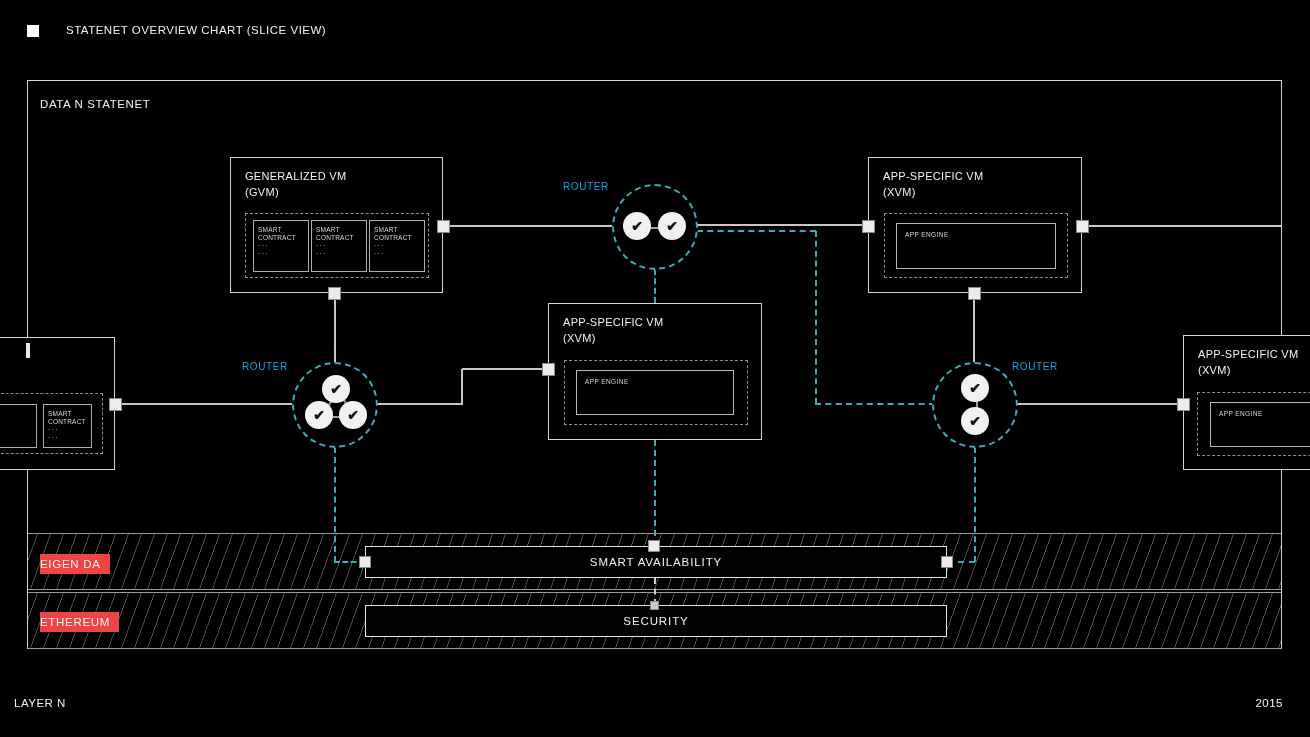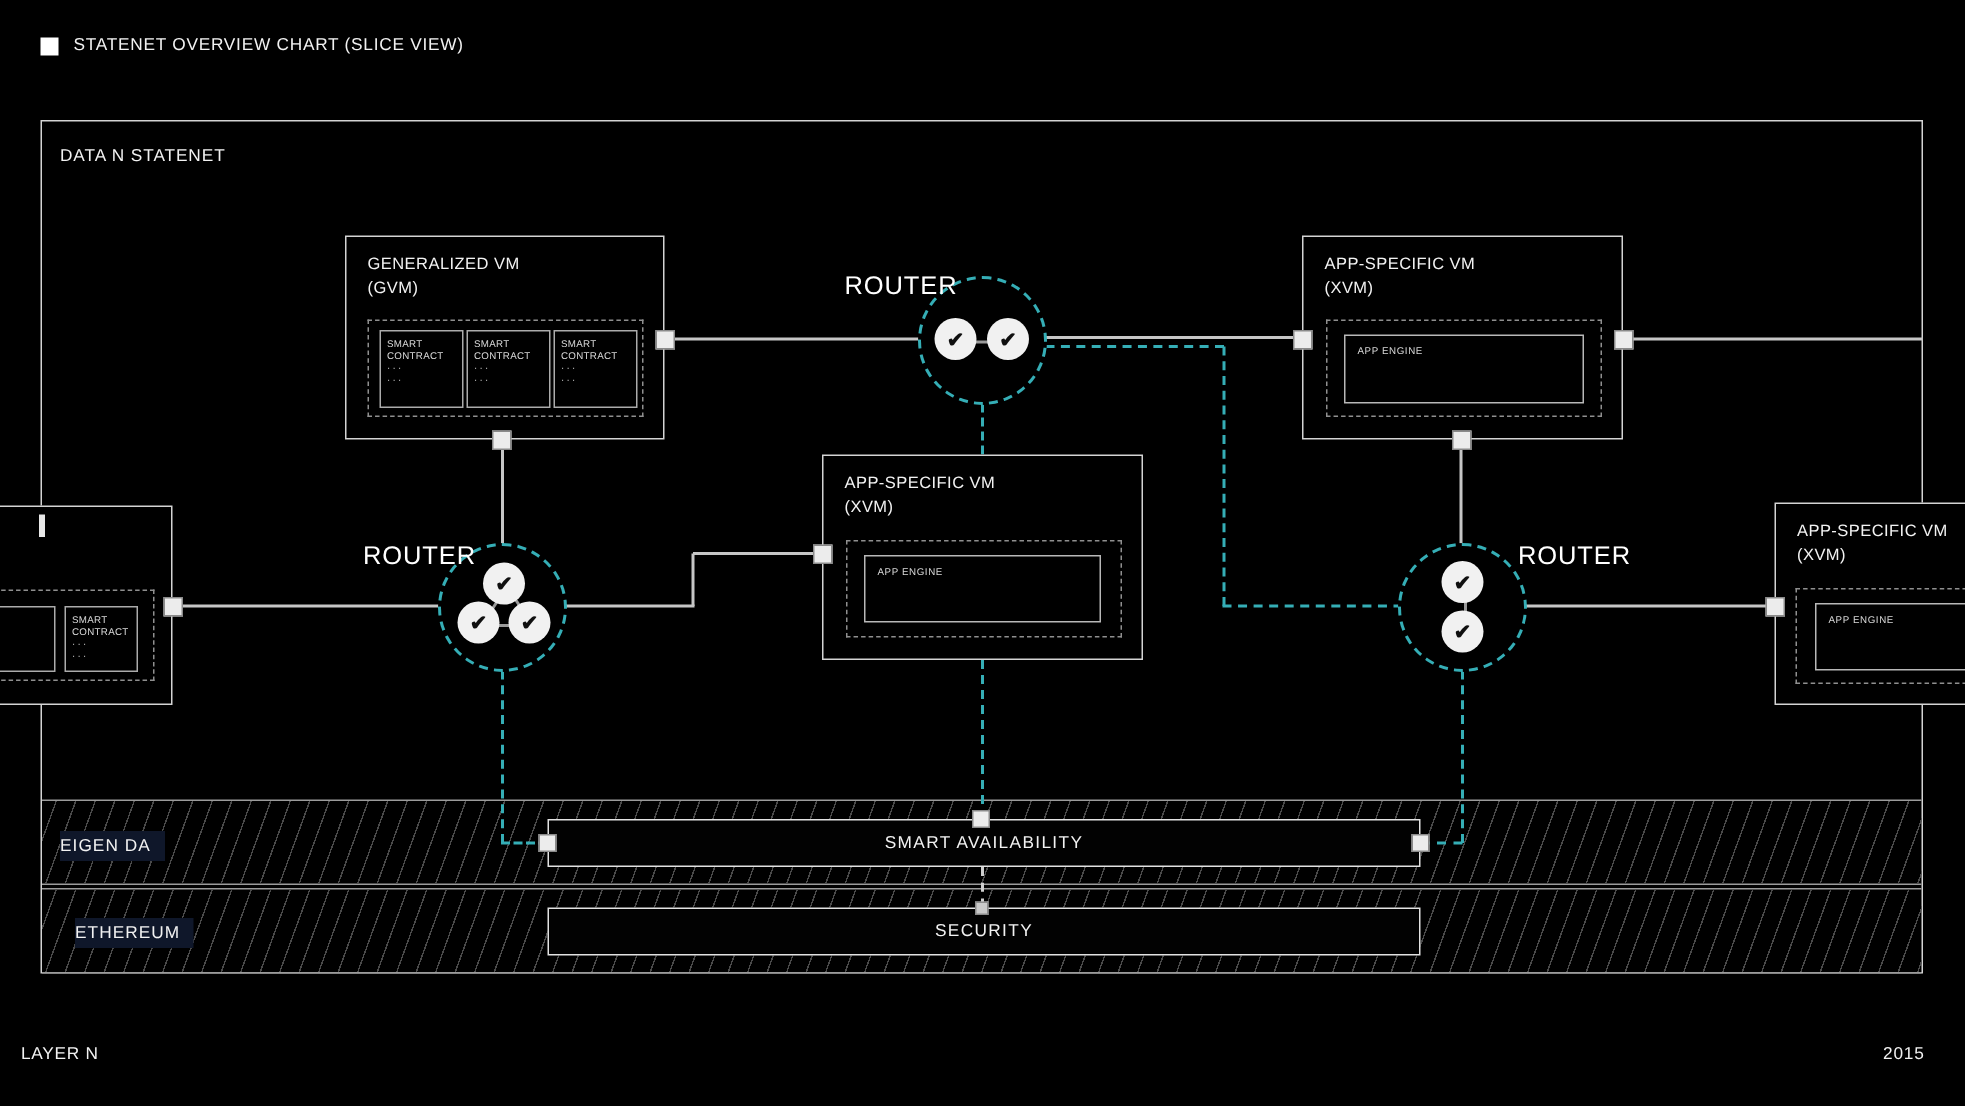--- a/index.html
+++ b/index.html
@@ -23,60 +23,60 @@
          font-size:6.5px;line-height:8px;letter-spacing:.2px;color:#d8d8d8;padding:5px 4px;}
   .scdots{letter-spacing:1.5px;color:#bdbdbd;}
   .engbox{position:absolute;border:1px solid #b8b8b8;box-sizing:border-box;background:#000;
           font-size:6.5px;letter-spacing:.4px;color:#d8d8d8;padding:7px 8px;}
   
   .rcirc{position:absolute;width:86px;height:86px;border-radius:50%;
          border:2px dashed #35aeb6;box-sizing:border-box;background:#000;}
   .chk{position:absolute;width:28px;height:28px;border-radius:50%;background:#f1f1f1;
        color:#101010;display:flex;align-items:center;justify-content:center;
        font-size:14px;font-weight:bold;}
-  .rlabel{position:absolute;font-size:17px;letter-spacing:.6px;color:#ffffff;white-space:nowrap;}
+  .rlabel{position:absolute;font-size:10px;letter-spacing:.6px;color:#0ea5e9;white-space:nowrap;}
   
   .conn{position:absolute;width:13px;height:13px;background:#ececec;
         border:1px solid #8a8a8a;box-sizing:border-box;}
   .conn.small{width:12px;height:12px;}
   .conn.tiny{width:9px;height:9px;background:#c9c9c9;}
   
   .band{position:absolute;left:28px;width:1253px;height:57px;overflow:hidden;
         border-top:1px solid #9b9b9b;border-bottom:1px solid #9b9b9b;box-sizing:border-box;}
   .hatch{position:absolute;left:-40px;right:-40px;top:0;bottom:0;
          background:repeating-linear-gradient(90deg,#4a4a4a 0 1px,transparent 1px 13px);
          transform:skewX(-20deg);}
-  .bandlabel{position:absolute;font-size:11.5px;letter-spacing:.7px;background:#0f172a;
+  .bandlabel{position:absolute;font-size:11.5px;letter-spacing:.7px;background:#ef4444;
              padding:4px 9px 4px 0;white-space:nowrap;}
   .habox{position:absolute;left:365px;width:582px;height:32px;background:#020202;
          border:1.5px solid #e2e2e2;box-sizing:border-box;display:flex;align-items:center;
          justify-content:center;font-size:11.5px;letter-spacing:.9px;}
   
   .hdr-sq{position:absolute;left:27px;top:25px;width:12px;height:12px;background:#fff;}
-  .hdr-title{position:absolute;left:49px;top:24px;font-size:11.5px;letter-spacing:.5px;}
+  .hdr-title{position:absolute;left:66px;top:24px;font-size:11.5px;letter-spacing:.5px;}
   .ftr{position:absolute;top:697px;font-size:11.5px;letter-spacing:.5px;}
   .frag{position:absolute;left:26px;top:343px;width:4px;height:15px;background:#e8e8e8;}
 </style>
 </head>
 <body>
 
 <div class="hdr-sq"></div>
 <div class="hdr-title">STATENET OVERVIEW CHART (SLICE VIEW)</div>
 
 <div class="main-frame"></div>
 <div class="frame-label">DATA N STATENET</div>
 
 <div class="band" style="top:533px;">
   <div class="hatch"></div>
 </div>
 <div class="band" style="top:592px;">
   <div class="hatch"></div>
 </div>
 <div class="bandlabel" style="left:40px;top:554px;">EIGEN DA</div>
-<div class="bandlabel" style="left:40px;top:612px;margin-left:10px;">ETHEREUM</div>
+<div class="bandlabel" style="left:40px;top:612px;">ETHEREUM</div>
 
 <div class="tdash-v" style="left:654px;top:269px;height:34px;"></div>
 <div class="tdash-v" style="left:654px;top:440px;height:106px;"></div>
 <div class="tdash-h" style="left:697px;top:230px;width:119px;"></div>
 <div class="tdash-v" style="left:815px;top:231px;height:173px;"></div>
 <div class="tdash-h" style="left:815px;top:403px;width:120px;"></div>
 <div class="tdash-v" style="left:334px;top:447px;height:115px;"></div>
 <div class="tdash-h" style="left:334px;top:561px;width:31px;"></div>
 <div class="tdash-v" style="left:974px;top:447px;height:115px;"></div>
 <div class="tdash-h" style="left:947px;top:561px;width:28px;"></div>

